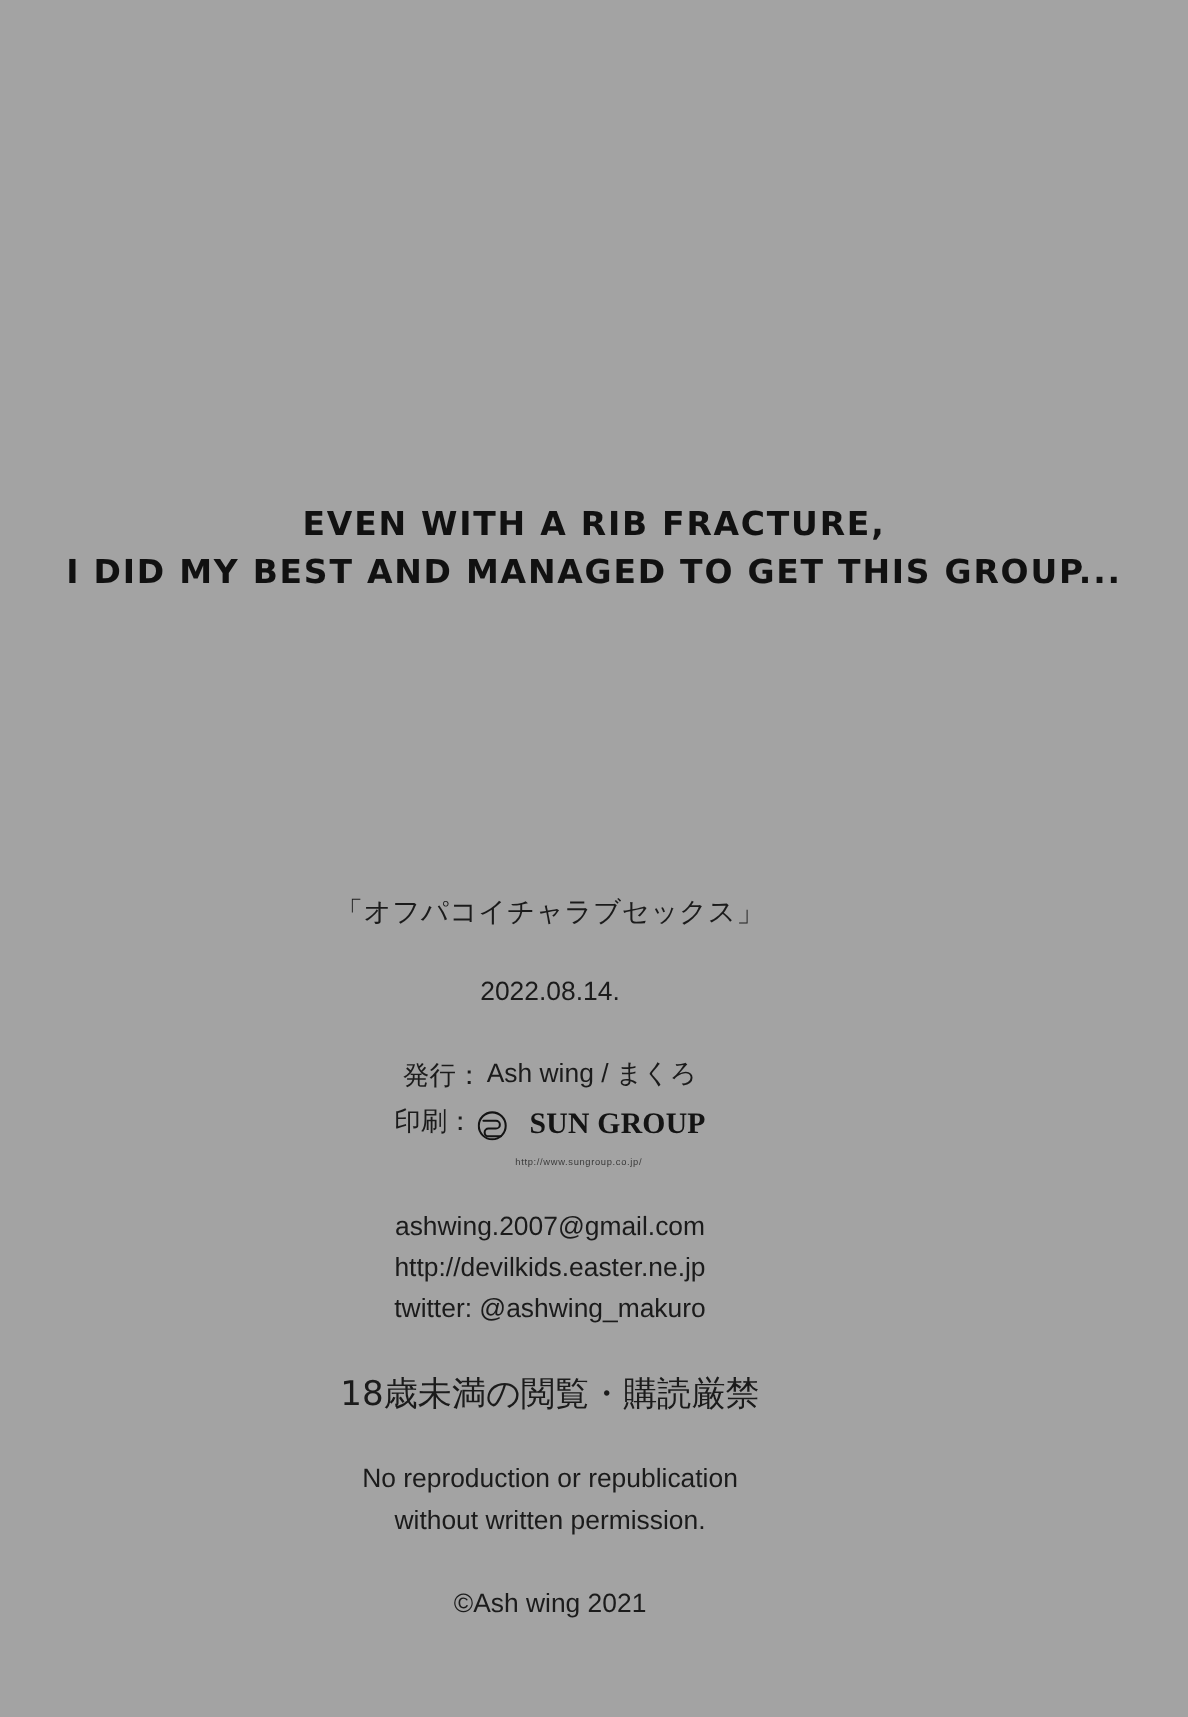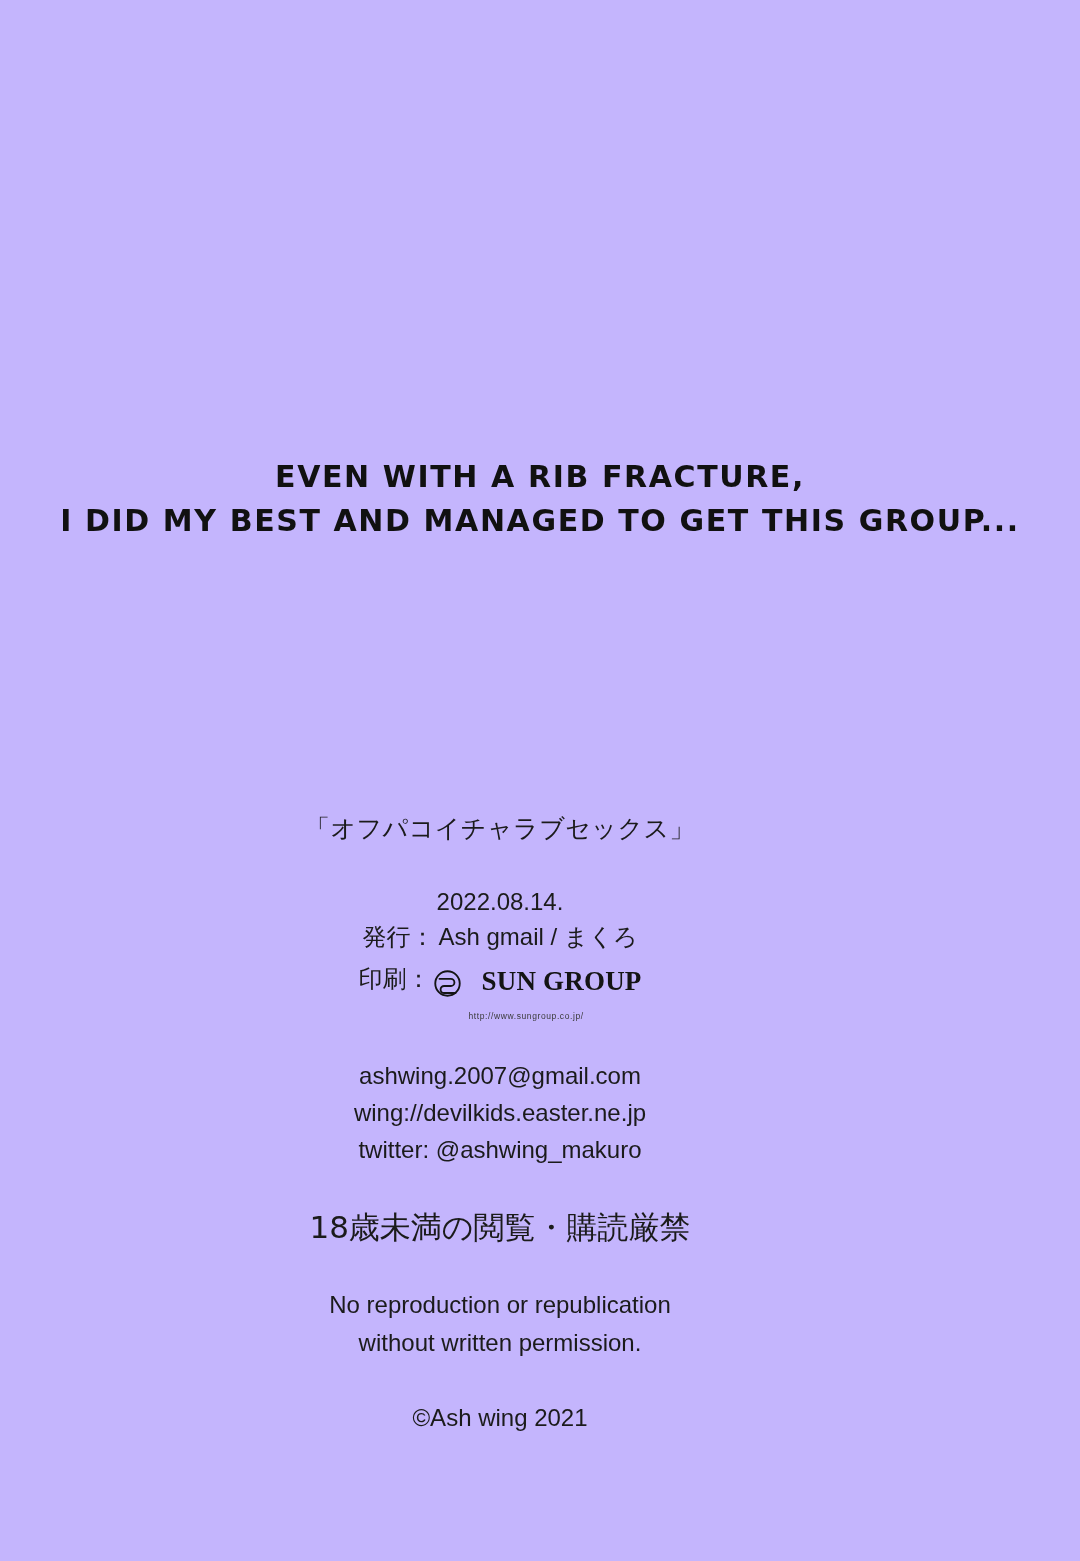--- a/index.html
+++ b/index.html
@@ -12,21 +12,21 @@
     height: 1561px;
     position: relative;
     font-family: "Liberation Sans", sans-serif;
     color: #1a1a1a;
     overflow: hidden;
   }
 
   .page {
     position: absolute;
     inset: 0;
-    background: #c4b5fd;
+    background: #a3a3a3;
   }
 
   
   .headline {
     position: absolute;
     top: 455px;
     left: 0;
     width: 1080px;
     text-align: center;
     font-family: "DejaVu Sans", sans-serif;
@@ -56,20 +56,21 @@
     font-family: "DejaVu Sans", sans-serif;
   }
 
   .date {
     margin-top: 42px;
     font-size: 24px;
     font-family: "Liberation Sans", sans-serif;
   }
 
   .credits {
+    margin-top: 40px;
     font-size: 24px;
     line-height: 42px;
     font-family: "DejaVu Sans", sans-serif;
   }
   .credit-row {
     display: flex;
     align-items: center;
     justify-content: center;
     gap: 4px;
     white-space: nowrap;
@@ -152,40 +153,40 @@
 
   <div class="colophon">
 
     <div class="jp-title">「オフパコイチャラブセックス」</div>
 
     <div class="date">2022.08.14.</div>
 
     <div class="credits">
       <div class="credit-row">
         <span class="credit-label">発行：</span>
-        <span class="credit-value">Ash gmail / まくろ</span>
+        <span class="credit-value">Ash wing / まくろ</span>
       </div>
       <div class="credit-row">
         <span class="credit-label">印刷：</span>
         <span class="printer-logo">
           <span class="logo-mark">
             <svg viewBox="0 0 32 32" width="27" height="27" aria-hidden="true">
               <circle cx="16" cy="16" r="14.5" fill="none" stroke="#141414" stroke-width="2.2"></circle>
               <path d="M6.5 10.5 H20 a4.2 4.2 0 0 1 0 8.4 H12 a4.2 4.2 0 0 0 0 8.4 H25.5" fill="none" stroke="#141414" stroke-width="2.2" stroke-linecap="round"></path>
             </svg>
           </span>
           <span class="logo-text">SUN GROUP</span>
           <span class="logo-url">http://www.sungroup.co.jp/</span>
         </span>
       </div>
     </div>
 
     <div class="contacts">
       <div>ashwing.2007@gmail.com</div>
-      <div>wing://devilkids.easter.ne.jp</div>
+      <div>http://devilkids.easter.ne.jp</div>
       <div>twitter: @ashwing_makuro</div>
     </div>
 
     <div class="warnings">
       <div>18歳未満の閲覧・購読厳禁</div>
     </div>
 
     <div class="notice">
       <div>No reproduction or republication</div>
       <div>without written permission.</div>

